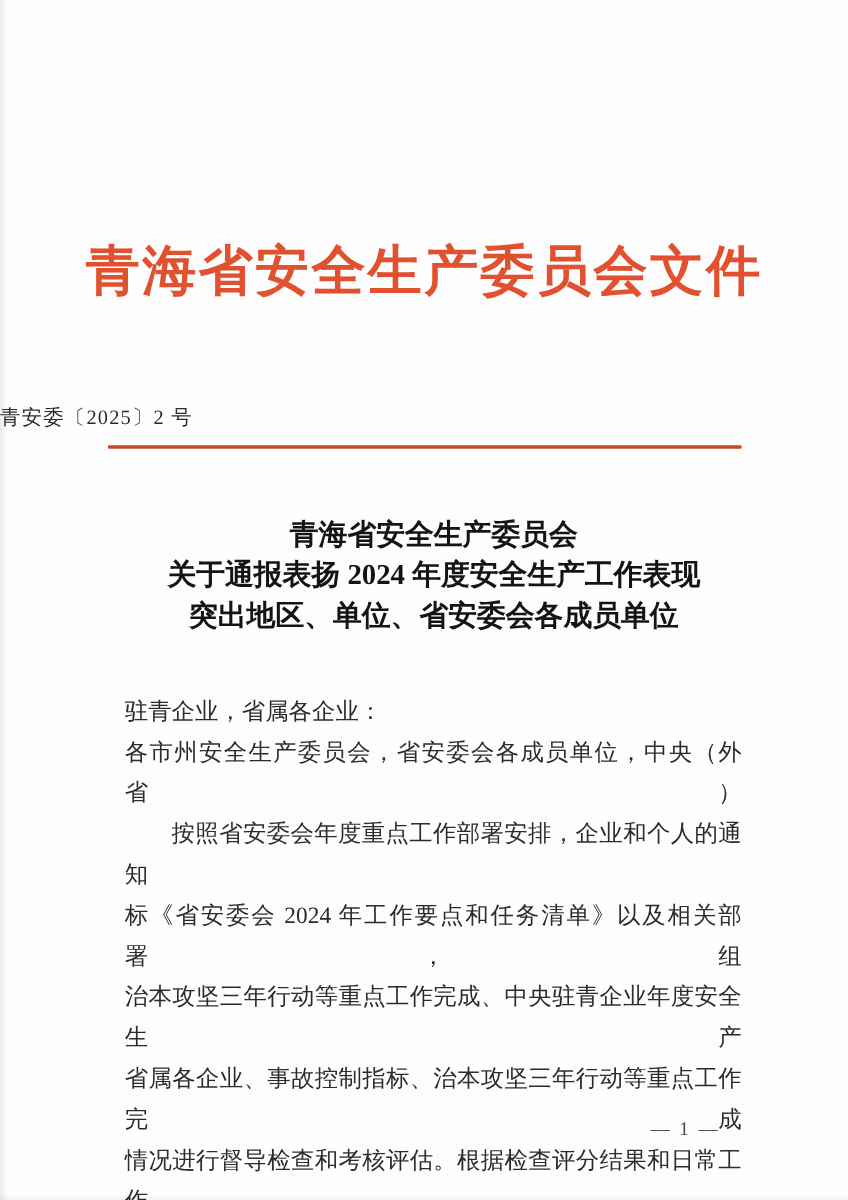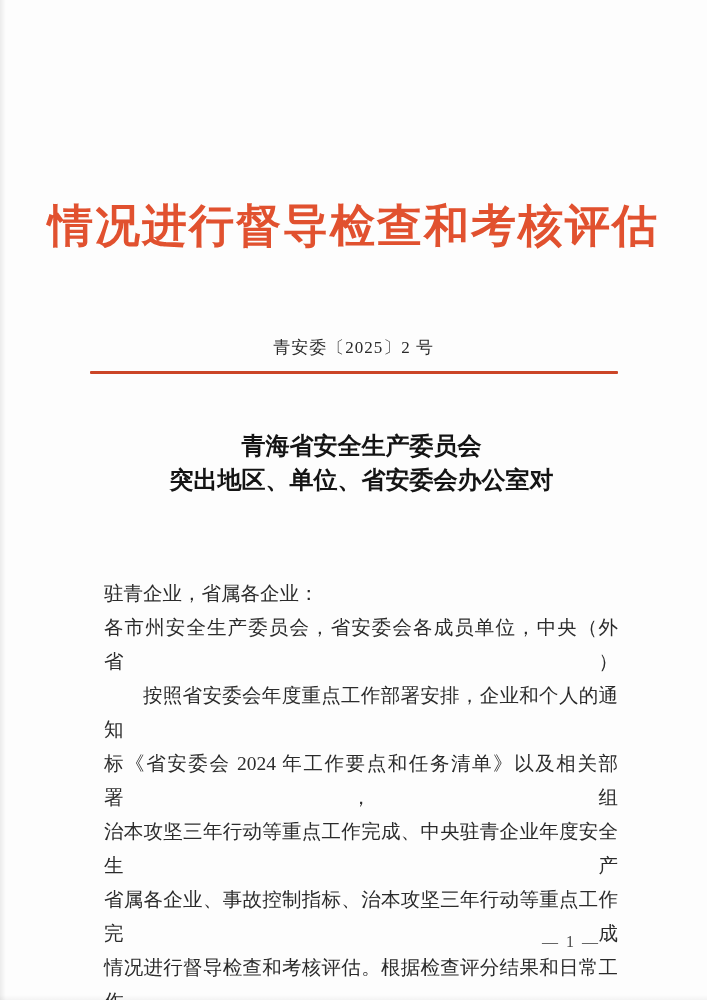--- a/index.html
+++ b/index.html
@@ -37,21 +37,20 @@
     font-weight: bold;
     letter-spacing: 2px;
     color: #e1512f;
     white-space: nowrap;
   }
   .doc-number {
     position: absolute;
     top: 336px;
     left: 0;
     right: 0;
-    text-align: center;
     font-size: 17px;
     letter-spacing: 1px;
     color: #2a2a2a;
     white-space: nowrap;
   }
   .red-rule {
     position: absolute;
     top: 371px;
     left: 90px;
     width: 528px;
@@ -101,29 +100,30 @@
     white-space: nowrap;
   }
 </style>
 </head>
 <body>
 
 <div class="page">
   <div class="edge-left"></div>
   <div class="edge-bottom"></div>
 
-  <div class="header-red">情况进行督导检查和考核评估</div>
+  <div class="header-red">青海省安全生产委员会文件</div>
 
   <div class="doc-number">青安委〔2025〕2 号</div>
 
   <div class="red-rule"></div>
 
   <div class="title-block">
     <div>青海省安全生产委员会</div>
-    <div>突出地区、单位、省安委会办公室对</div>
+    <div>关于通报表扬 2024 年度安全生产工作表现</div>
+    <div>突出地区、单位、省安委会各成员单位</div>
   </div>
 
   <div class="body-block">
     <div class="bl">驻青企业，省属各企业：</div>
     <div class="bl just">各市州安全生产委员会，省安委会各成员单位，中央（外省）</div>
     <div class="bl ind just">按照省安委会年度重点工作部署安排，企业和个人的通知</div>
     <div class="bl just">标《省安委会 2024 年工作要点和任务清单》以及相关部署，组</div>
     <div class="bl just">治本攻坚三年行动等重点工作完成、中央驻青企业年度安全生产</div>
     <div class="bl just">省属各企业、事故控制指标、治本攻坚三年行动等重点工作完成</div>
     <div class="bl just">情况进行督导检查和考核评估。根据检查评分结果和日常工作</div>

